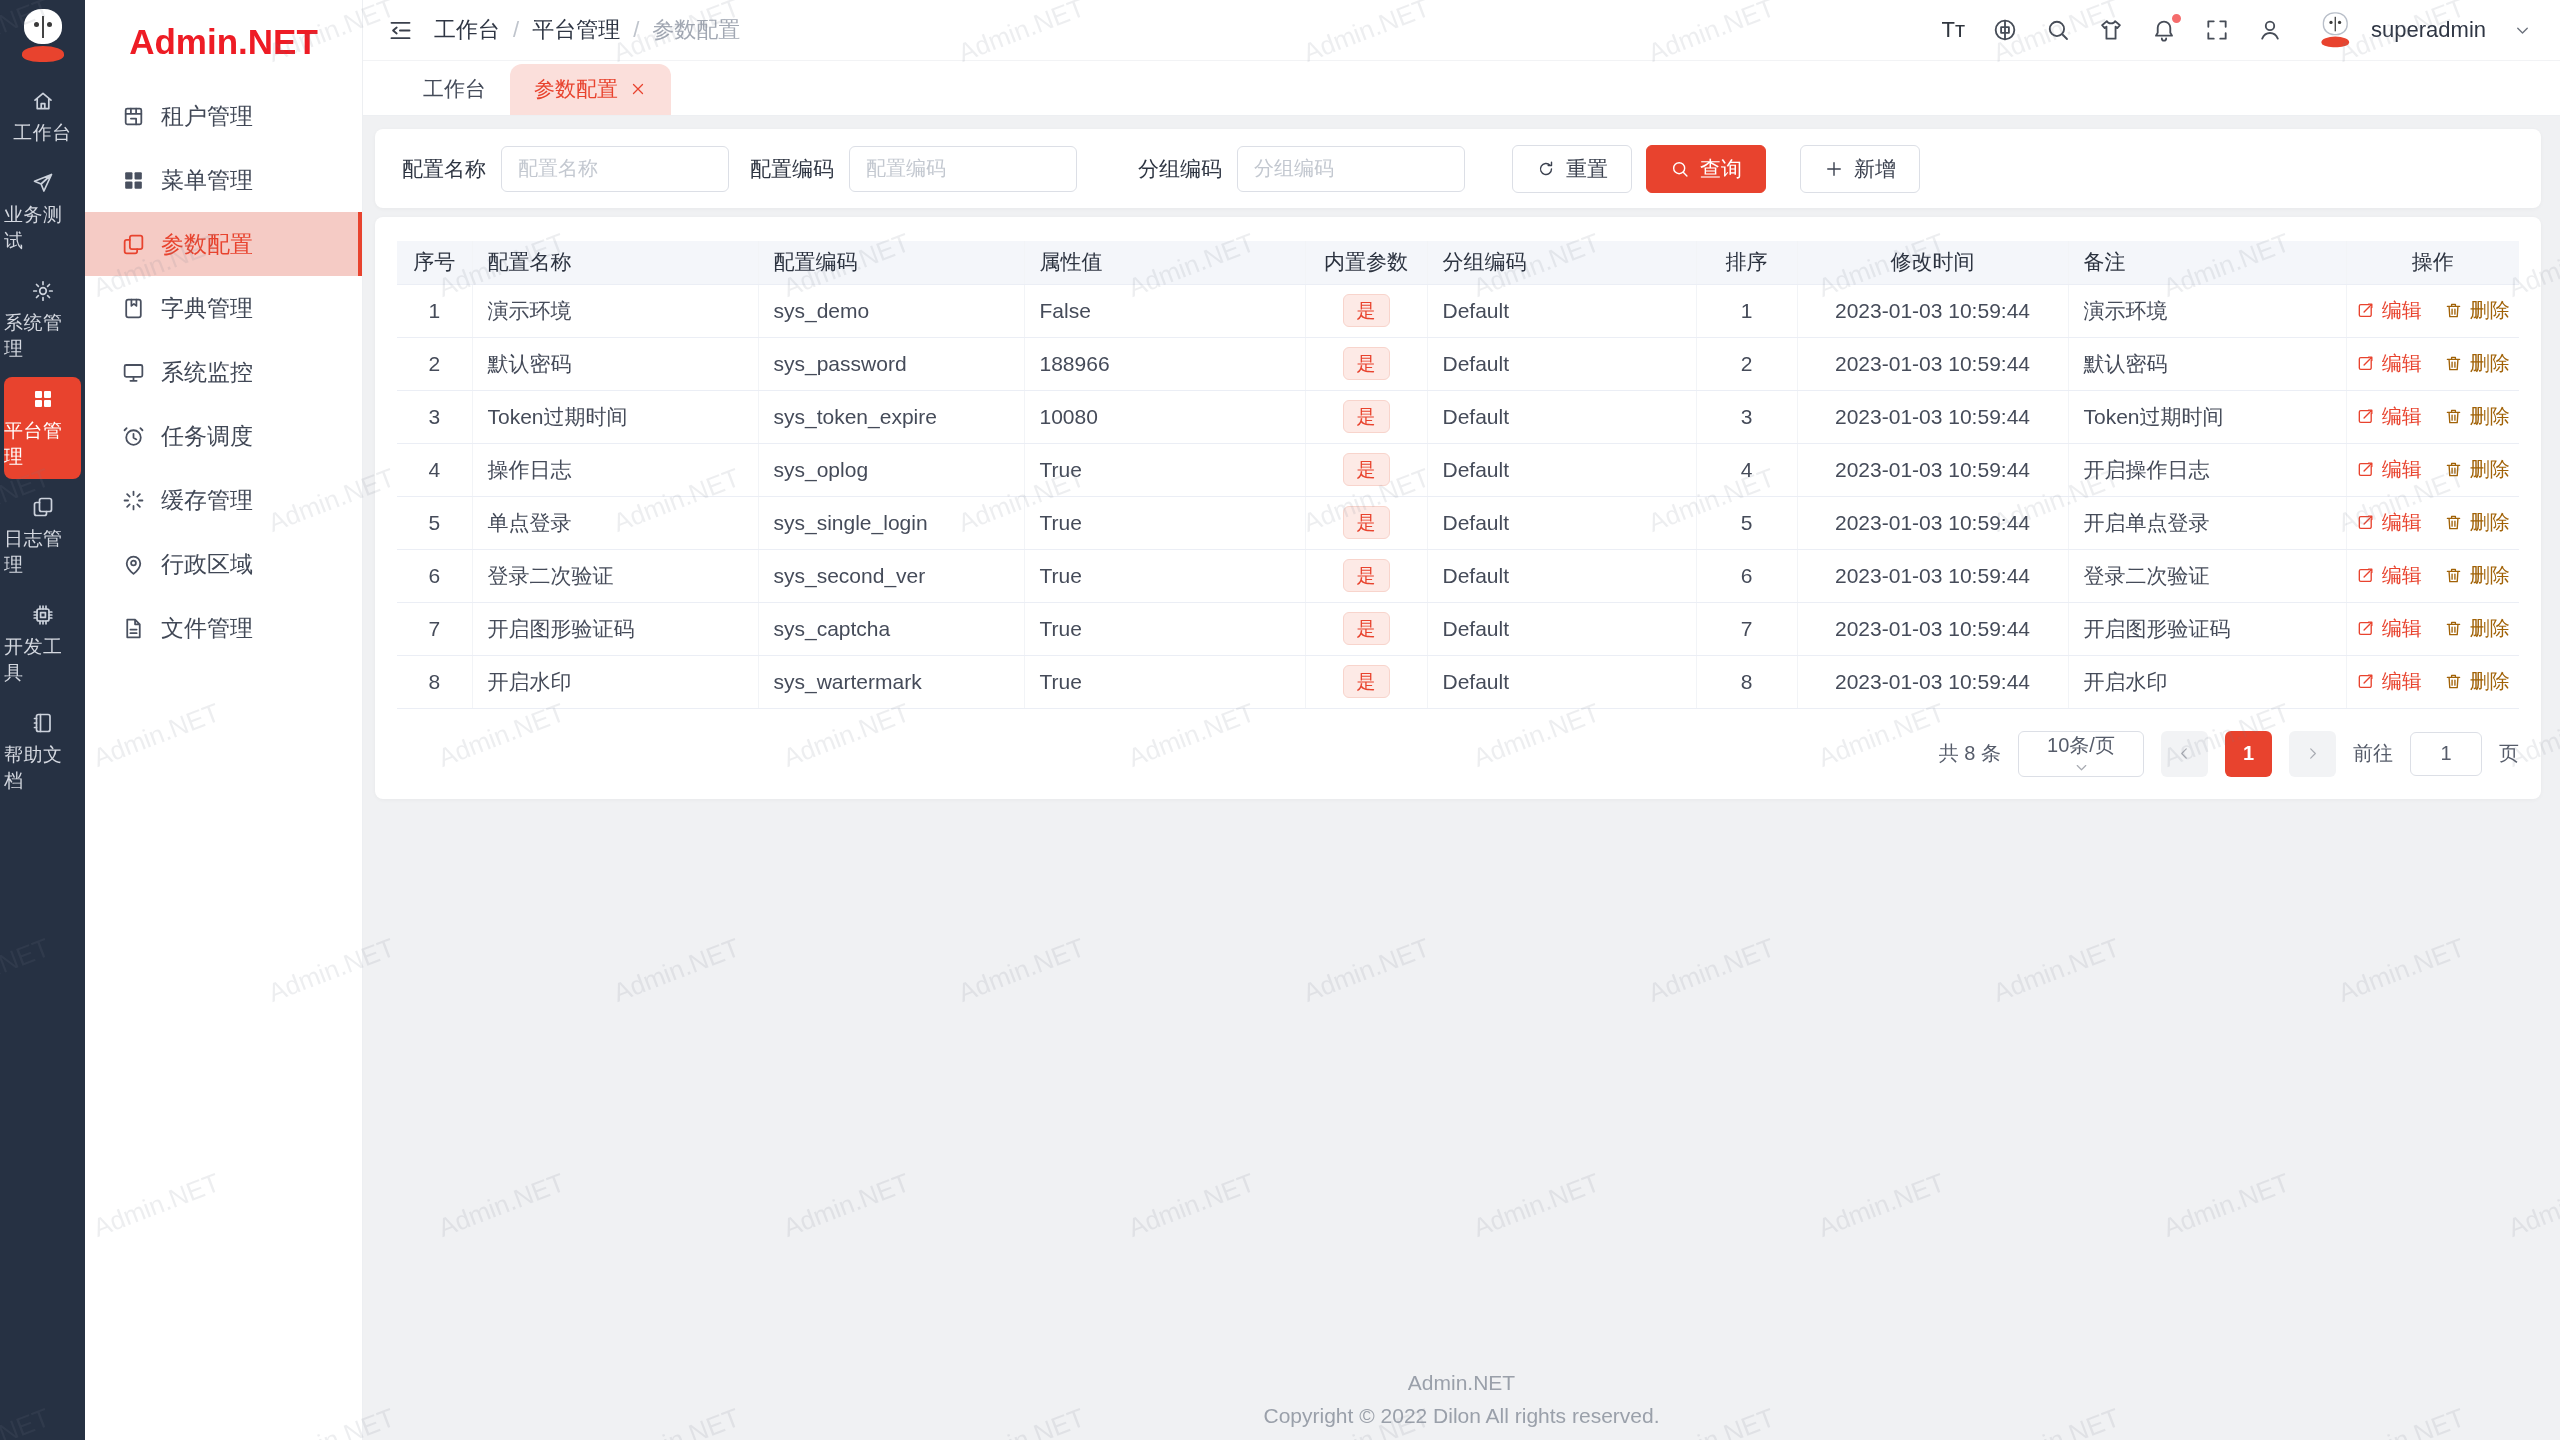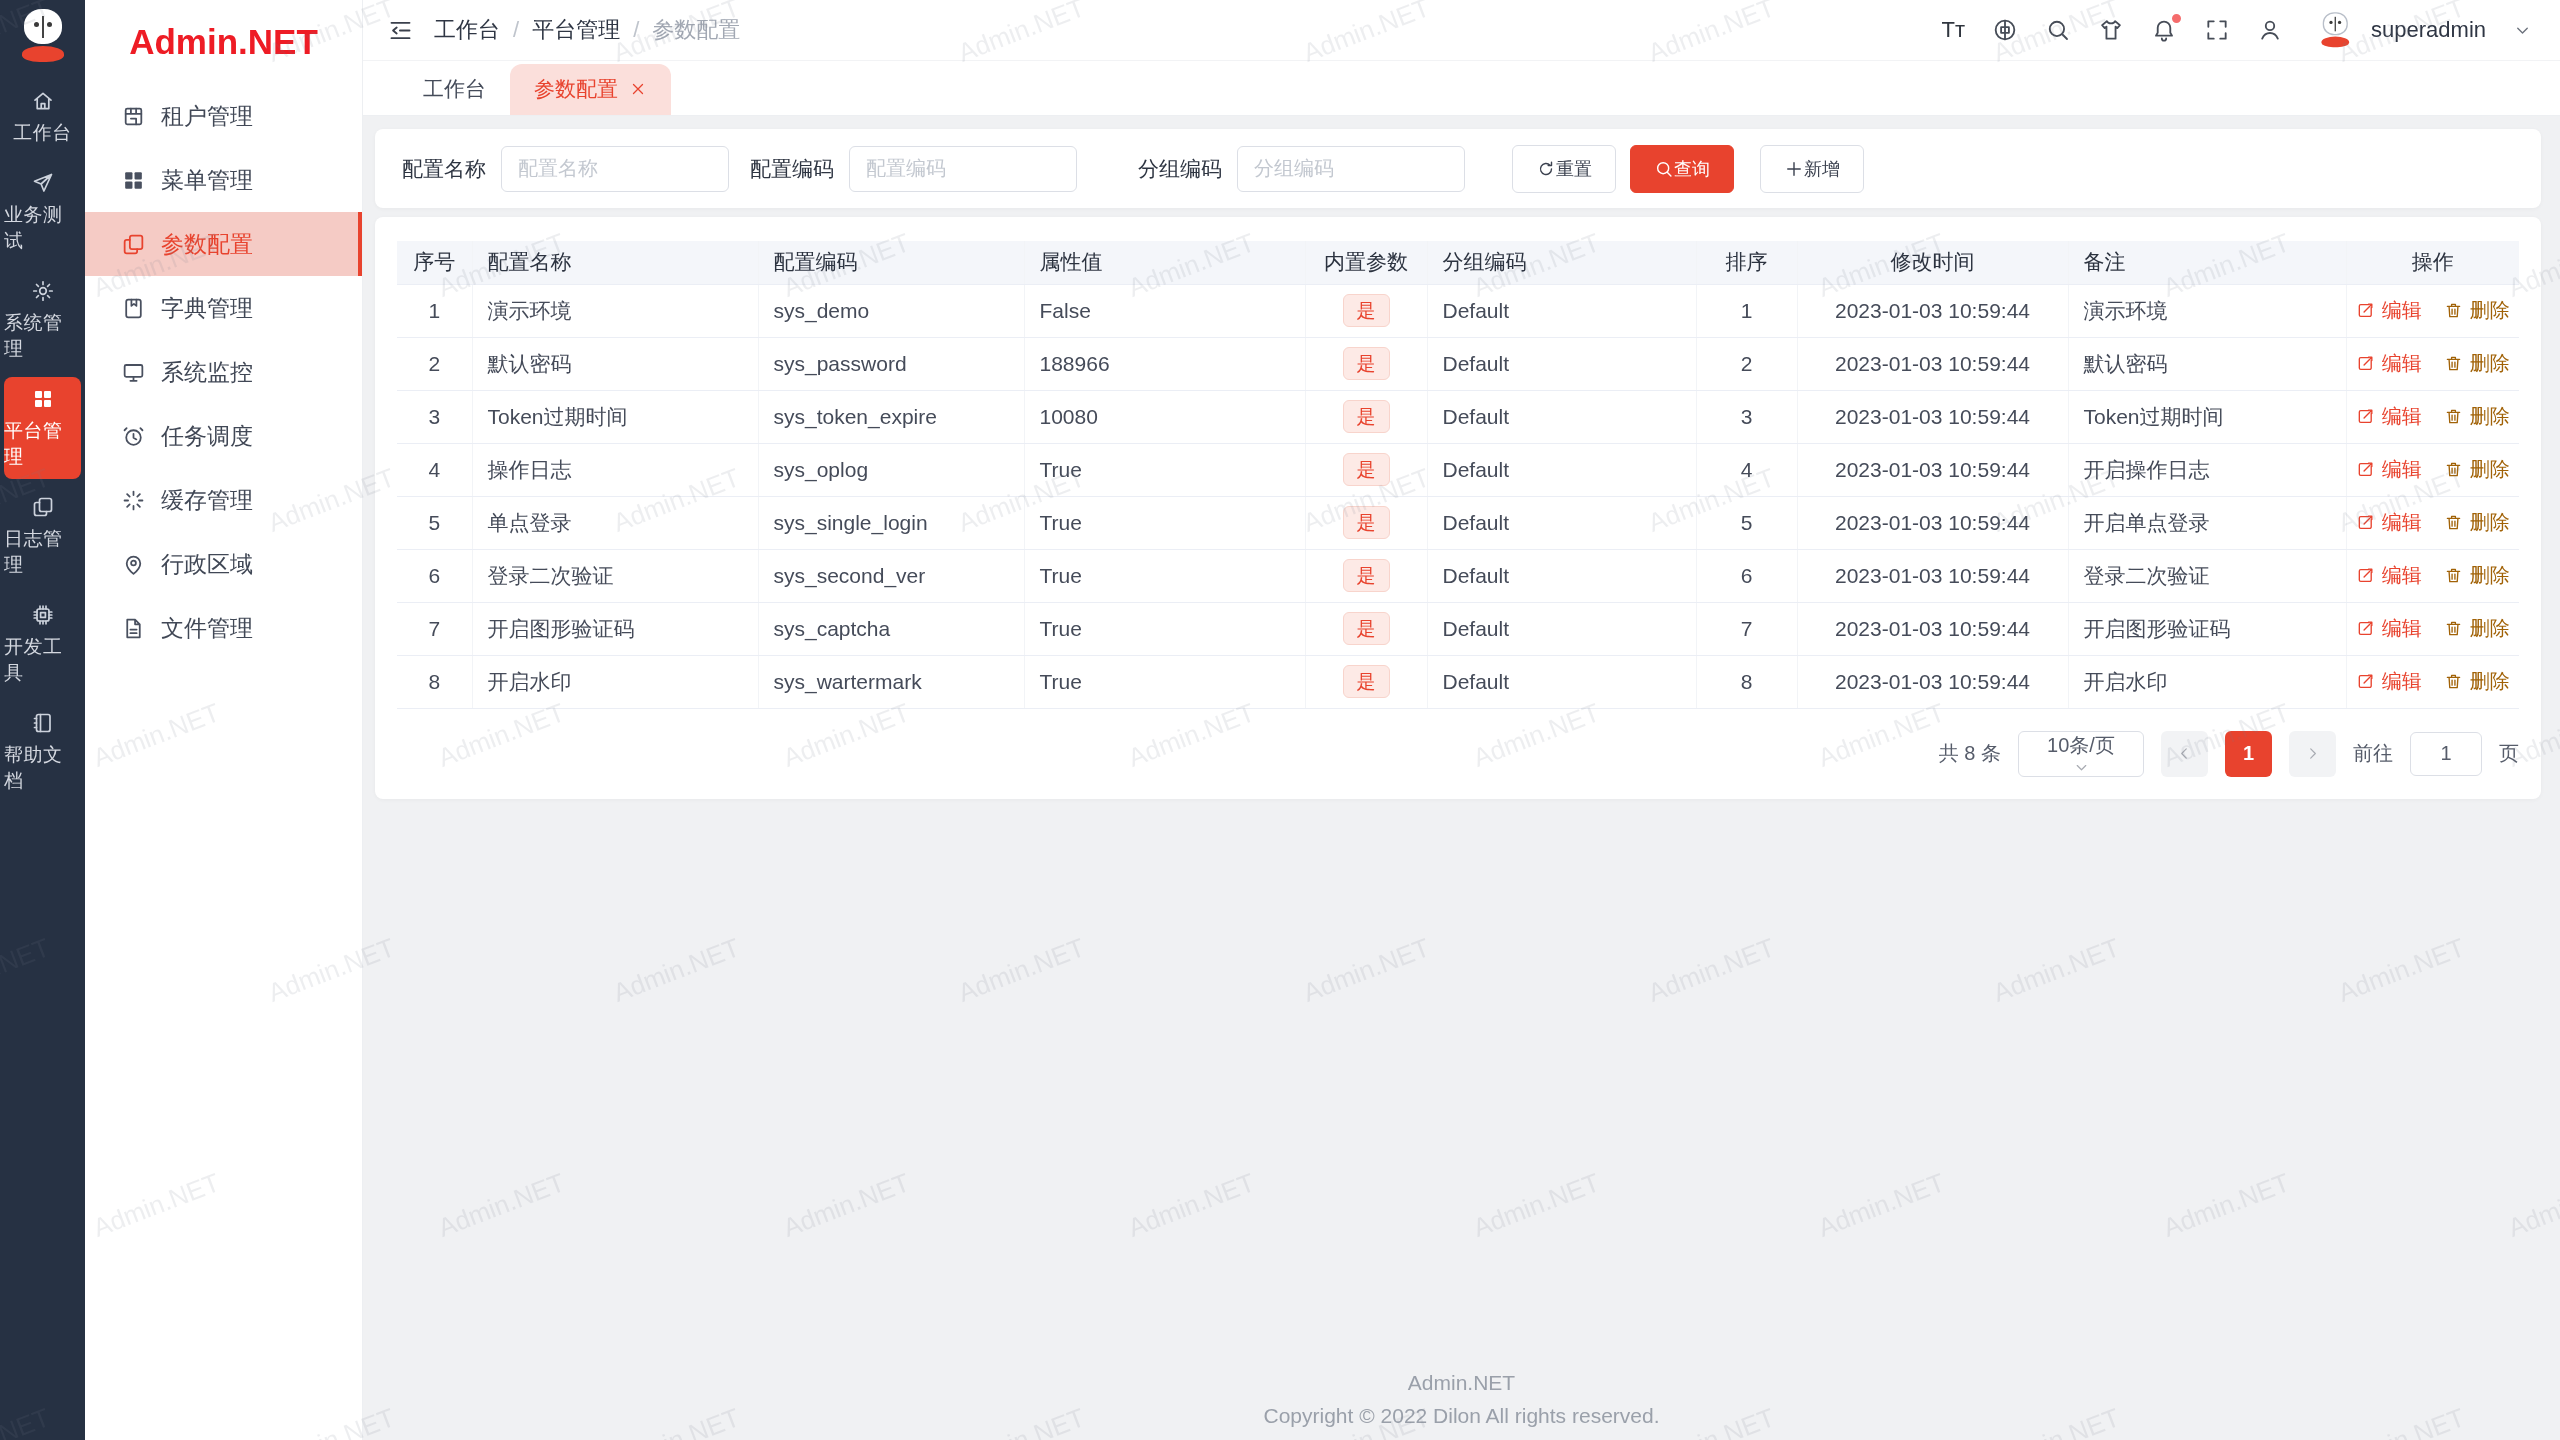--- a/index.html
+++ b/index.html
@@ -60,24 +60,24 @@
   
   .content { flex:1; background:#f0f1f3; padding:13px 19px 0 12px; position:relative; overflow:hidden; }
   .card { background:#fff; border-radius:8px; box-shadow:0 1px 4px rgba(0,0,0,0.04); }
   .search-card { height:79px; display:flex; align-items:center; padding:0 27px; }
   .f-group { display:flex; align-items:center; margin-right:21px; }
   .f-group.g3 { margin-left:40px; }
   .f-label { font-size:21px; color:#2e3542; margin-right:15px; white-space:nowrap; }
   .f-input { width:228px; height:46px; border:1px solid #dcdfe6; border-radius:6px; padding:0 16px; font-size:20px; color:#606266; outline:none; background:#fff; }
   .f-input::placeholder { color:#c3c8d0; }
   .btns { display:flex; align-items:center; gap:14px; margin-left:26px; }
-  .btn { height:48px; display:flex; align-items:center; padding:0 23px; border:1px solid #dcdfe6; border-radius:6px; background:#fff; font-size:18px; color:#3c4250; cursor:pointer; font-family:inherit; }
+  .btn { height:48px; display:flex; align-items:center; gap:10px; padding:0 23px; border:1px solid #dcdfe6; border-radius:6px; background:#fff; font-size:21px; color:#3c4250; cursor:pointer; font-family:inherit; }
   .btn .icon { width:20px; height:20px; }
   .btn.primary { background:#e8432e; border-color:#e8432e; color:#fff; }
-  .btn.add { margin-left:12px; }
+  .btn.add { margin-left:20px; }
 
   .table-card { margin-top:9px; padding:24px 22px 22px; }
   table { width:100%; border-collapse:collapse; table-layout:fixed; }
   thead th { background:#f4f6fa; height:43px; font-weight:normal; color:#2c3340; font-size:21px; padding:0 15px; border-bottom:1px solid #ebeef5; }
   tbody td { height:53px; font-size:21px; color:#454b59; padding:0 15px; border-bottom:1px solid #ebeef5; overflow:hidden; white-space:nowrap; }
   th:not(:last-child), td:not(:last-child) { border-right:1px solid #f2f4f7; }
   .al { text-align:left; } .ac { text-align:center; }
   .badge-yes { display:inline-block; padding:6px 13px; background:#fdeae6; border:1px solid #f8d4cc; border-radius:6px; color:#e8432e; font-size:19px; line-height:1; }
   .row-actions { display:flex; align-items:center; justify-content:center; gap:22px; }
   .rlink { display:flex; align-items:center; gap:7px; font-size:20px; cursor:pointer; white-space:nowrap; }

